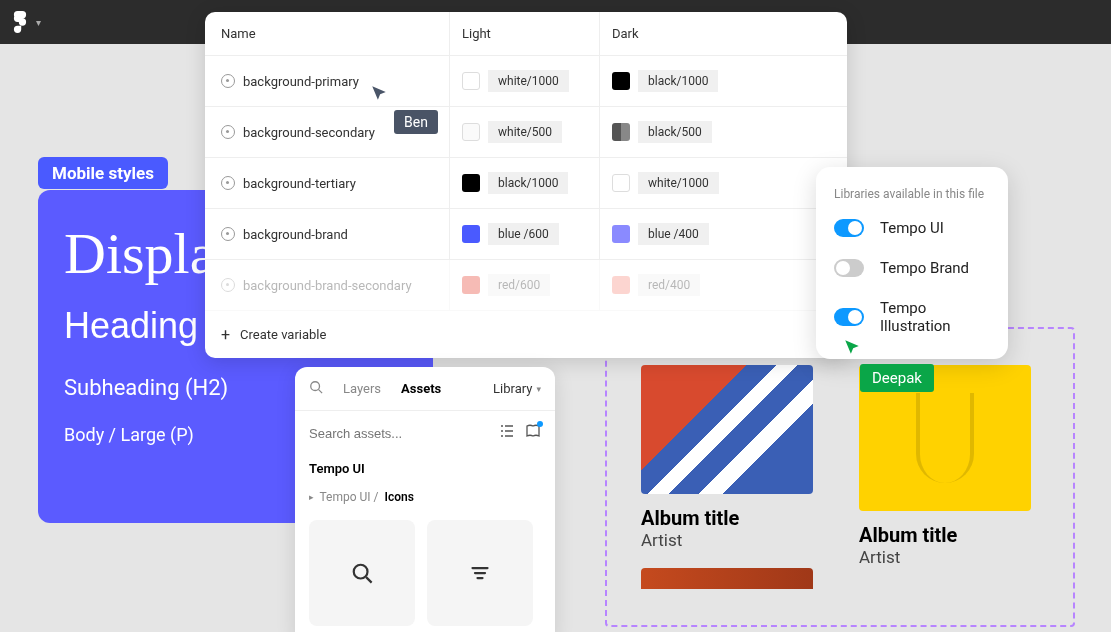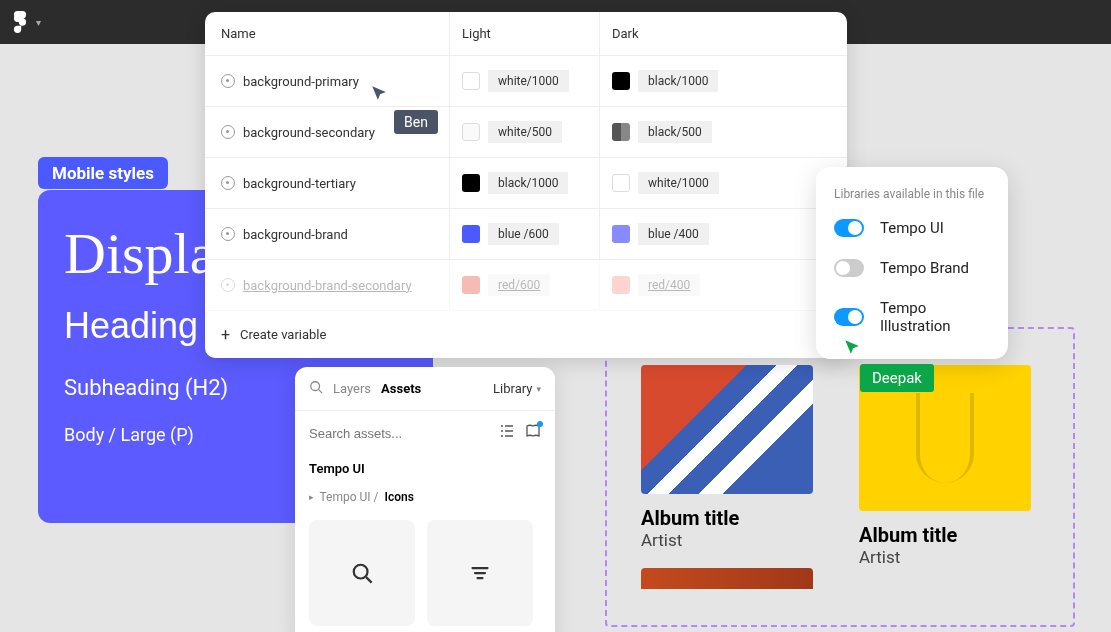--- a/index.html
+++ b/index.html
@@ -26,30 +26,30 @@
     .col-name { width: 245px; padding: 12px 16px; display: flex; align-items: center; gap: 8px; border-right: 1px solid #eee; }
     .col-light { width: 150px; padding: 14px 12px; display: flex; align-items: center; gap: 8px; border-right: 1px solid #eee; }
     .col-dark { width: 155px; padding: 10px 12px; display: flex; align-items: center; gap: 8px; }
     .var-row { font-size: 13px; color: #333; }
     .palette-icon { width: 14px; height: 14px; border: 1.5px solid #999; border-radius: 50%; position: relative; flex-shrink: 0; }
     .palette-icon::before { content: ""; position: absolute; width: 3px; height: 3px; background: #999; border-radius: 50%; top: 4px; left: 4px; }
     .swatch { width: 18px; height: 18px; border-radius: 3px; flex-shrink: 0; }
     .chip { background: #f0f0f0; padding: 4px 10px; border-radius: 0; font-size: 12px; color: #333; }
     .var-footer { display: flex; align-items: center; gap: 10px; padding: 14px 16px; font-size: 13px; color: #333; cursor: pointer; }
     .plus-icon { font-size: 16px; color: #333; }
-    .faded { opacity: 0.35; text-decoration: underline; }
+    .faded { opacity: 0.35; }
     
     
     .cursor-ben { position: absolute; top: 84px; left: 370px; z-index: 20; }
     .cursor-ben svg { width: 18px; height: 18px; fill: #4a5568; }
     .tag-ben { position: absolute; top: 110px; left: 394px; background: #4a5466; color: white; padding: 4px 10px; border-radius: 3px; font-size: 14px; z-index: 20; }
     
     
     .assets-panel { position: absolute; top: 367px; left: 295px; width: 260px; background: white; border-radius: 12px; box-shadow: 0 4px 20px rgba(0,0,0,0.12); z-index: 15; padding-bottom: 10px; }
-    .assets-tabs { display: flex; align-items: center; padding: 12px 14px; gap: 10px; border-bottom: 1px solid #eee; }
+    .assets-tabs { display: flex; align-items: center; padding: 12px 14px; gap: 20px; border-bottom: 1px solid #eee; }
     .assets-tabs .search-ic { color: #888; }
     .tab { font-size: 13px; color: #888; cursor: pointer; }
     .tab.active { color: #000; font-weight: 700; }
     .lib-dd { margin-left: auto; font-size: 13px; color: #333; display: flex; align-items: center; gap: 4px; cursor: pointer; }
     .assets-search { display: flex; align-items: center; padding: 12px 14px; gap: 10px; }
     .assets-search input { border: none; outline: none; font-size: 13px; color: #888; flex: 1; }
     .list-icon, .book-icon { color: #555; cursor: pointer; }
     .book-icon { position: relative; }
     .book-dot { position: absolute; top: -2px; right: -2px; width: 6px; height: 6px; background: #0d99ff; border-radius: 50%; }
     .section-title { padding: 6px 14px; font-size: 13px; font-weight: 600; color: #000; }

